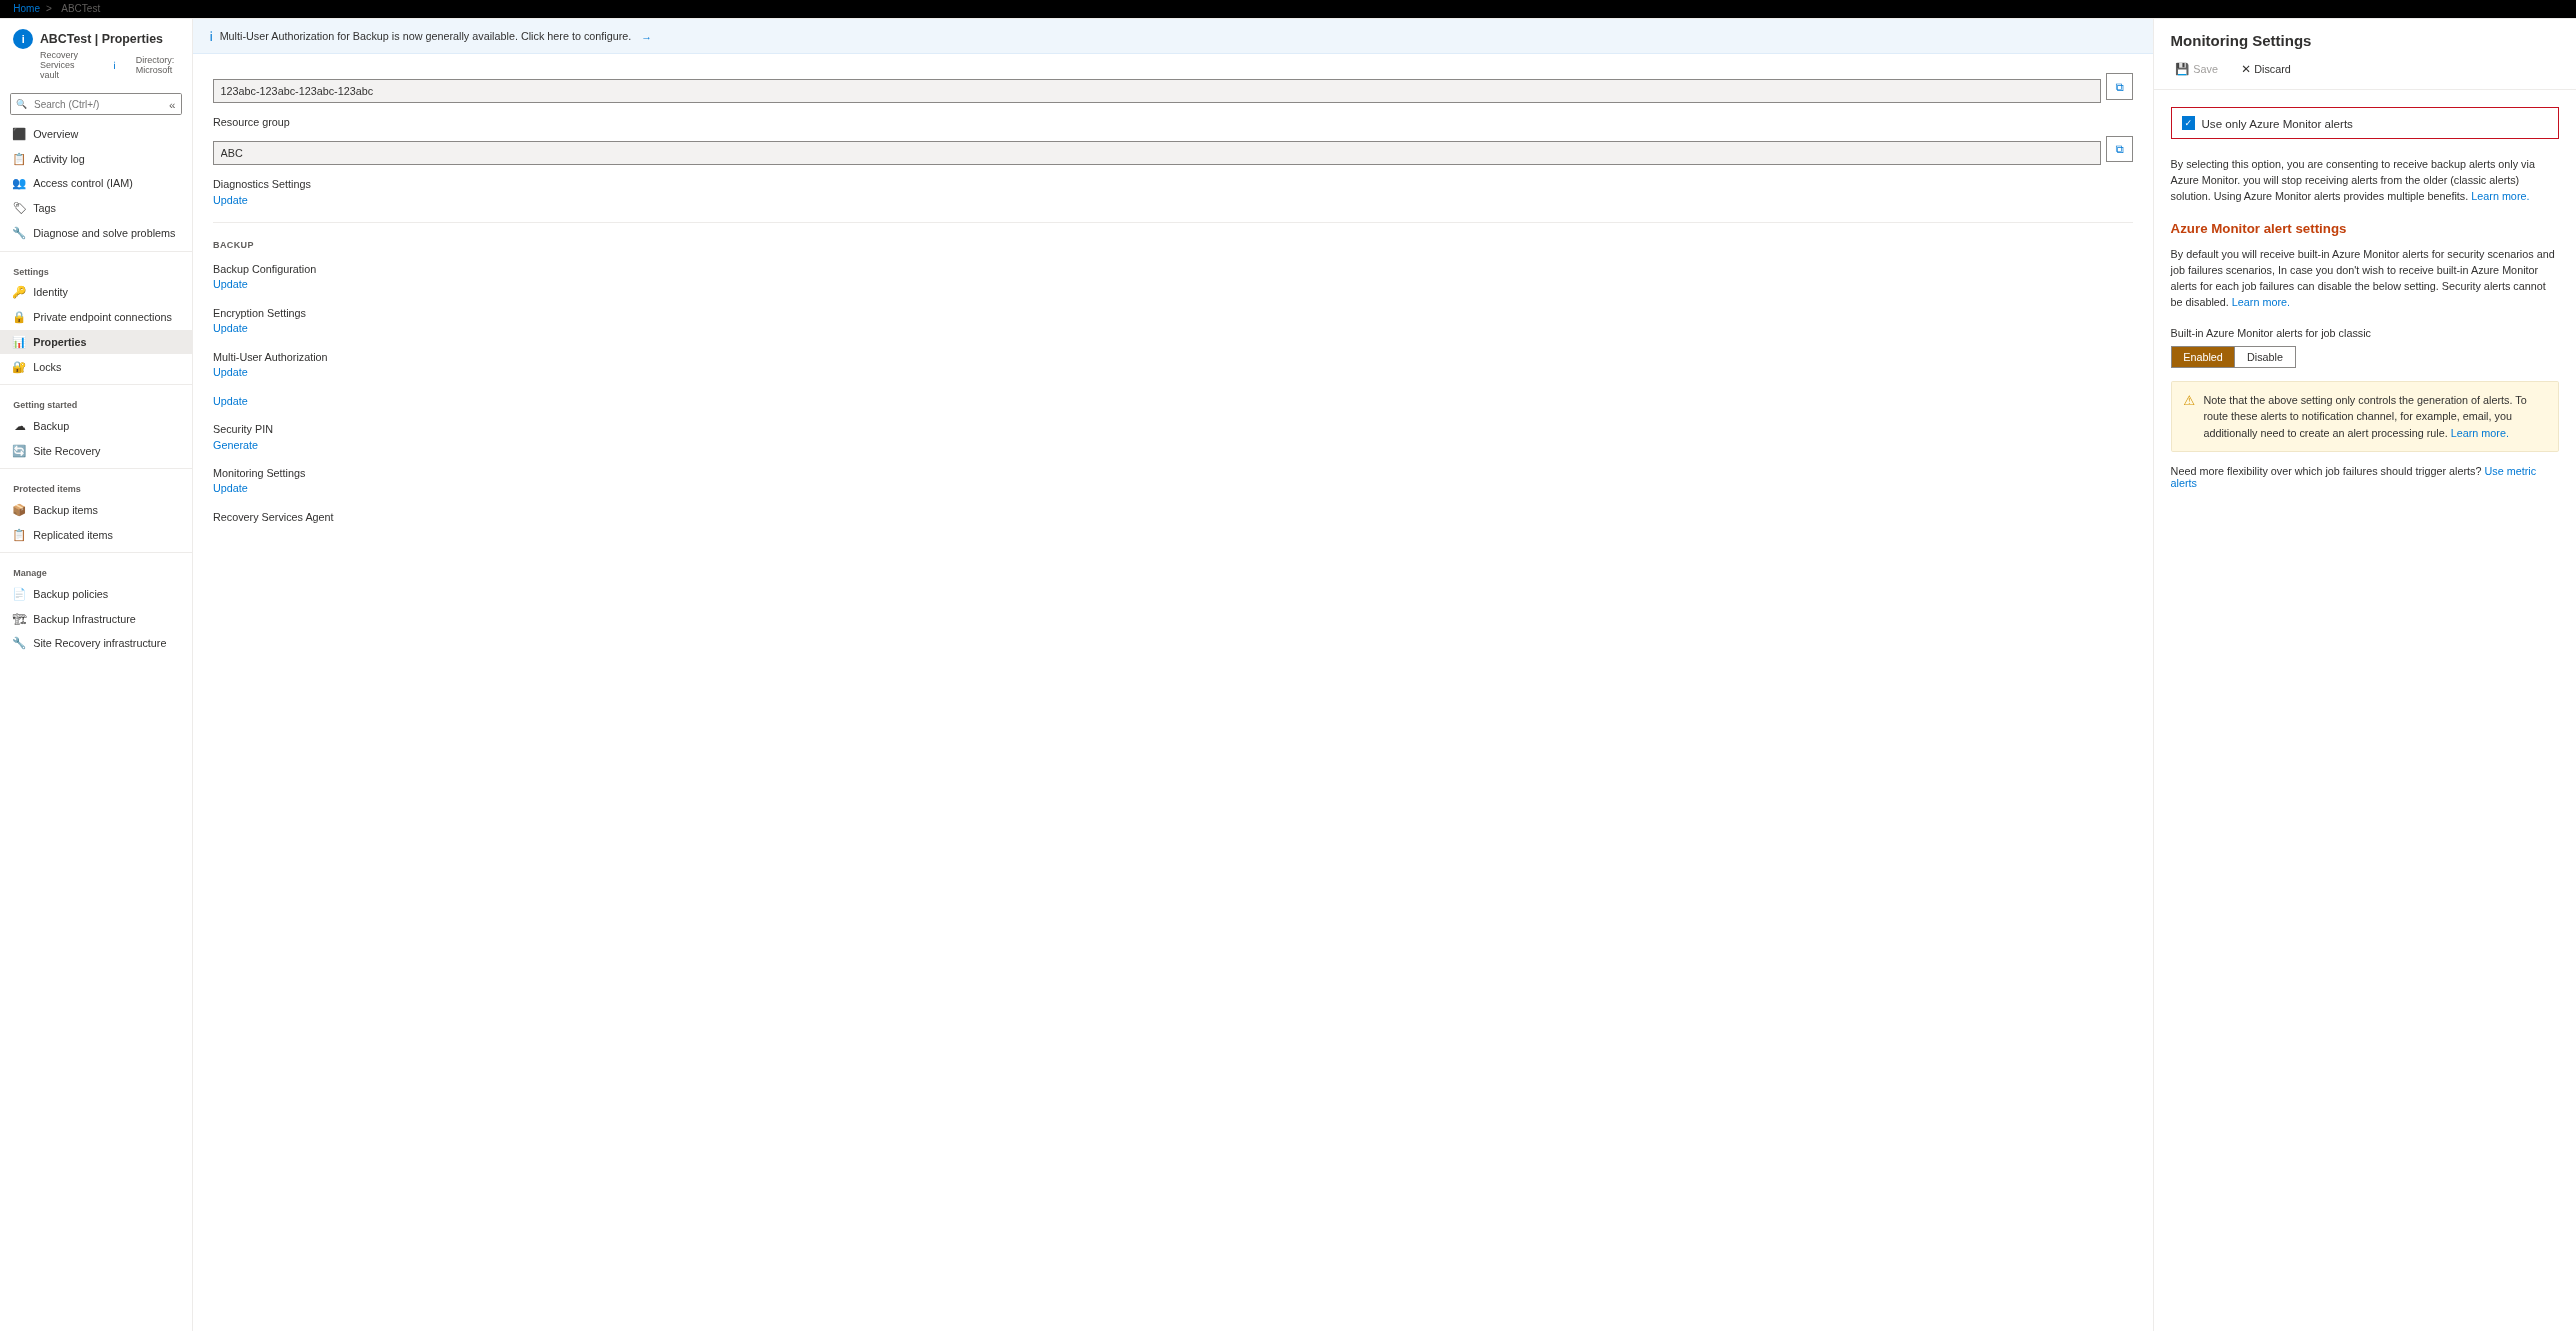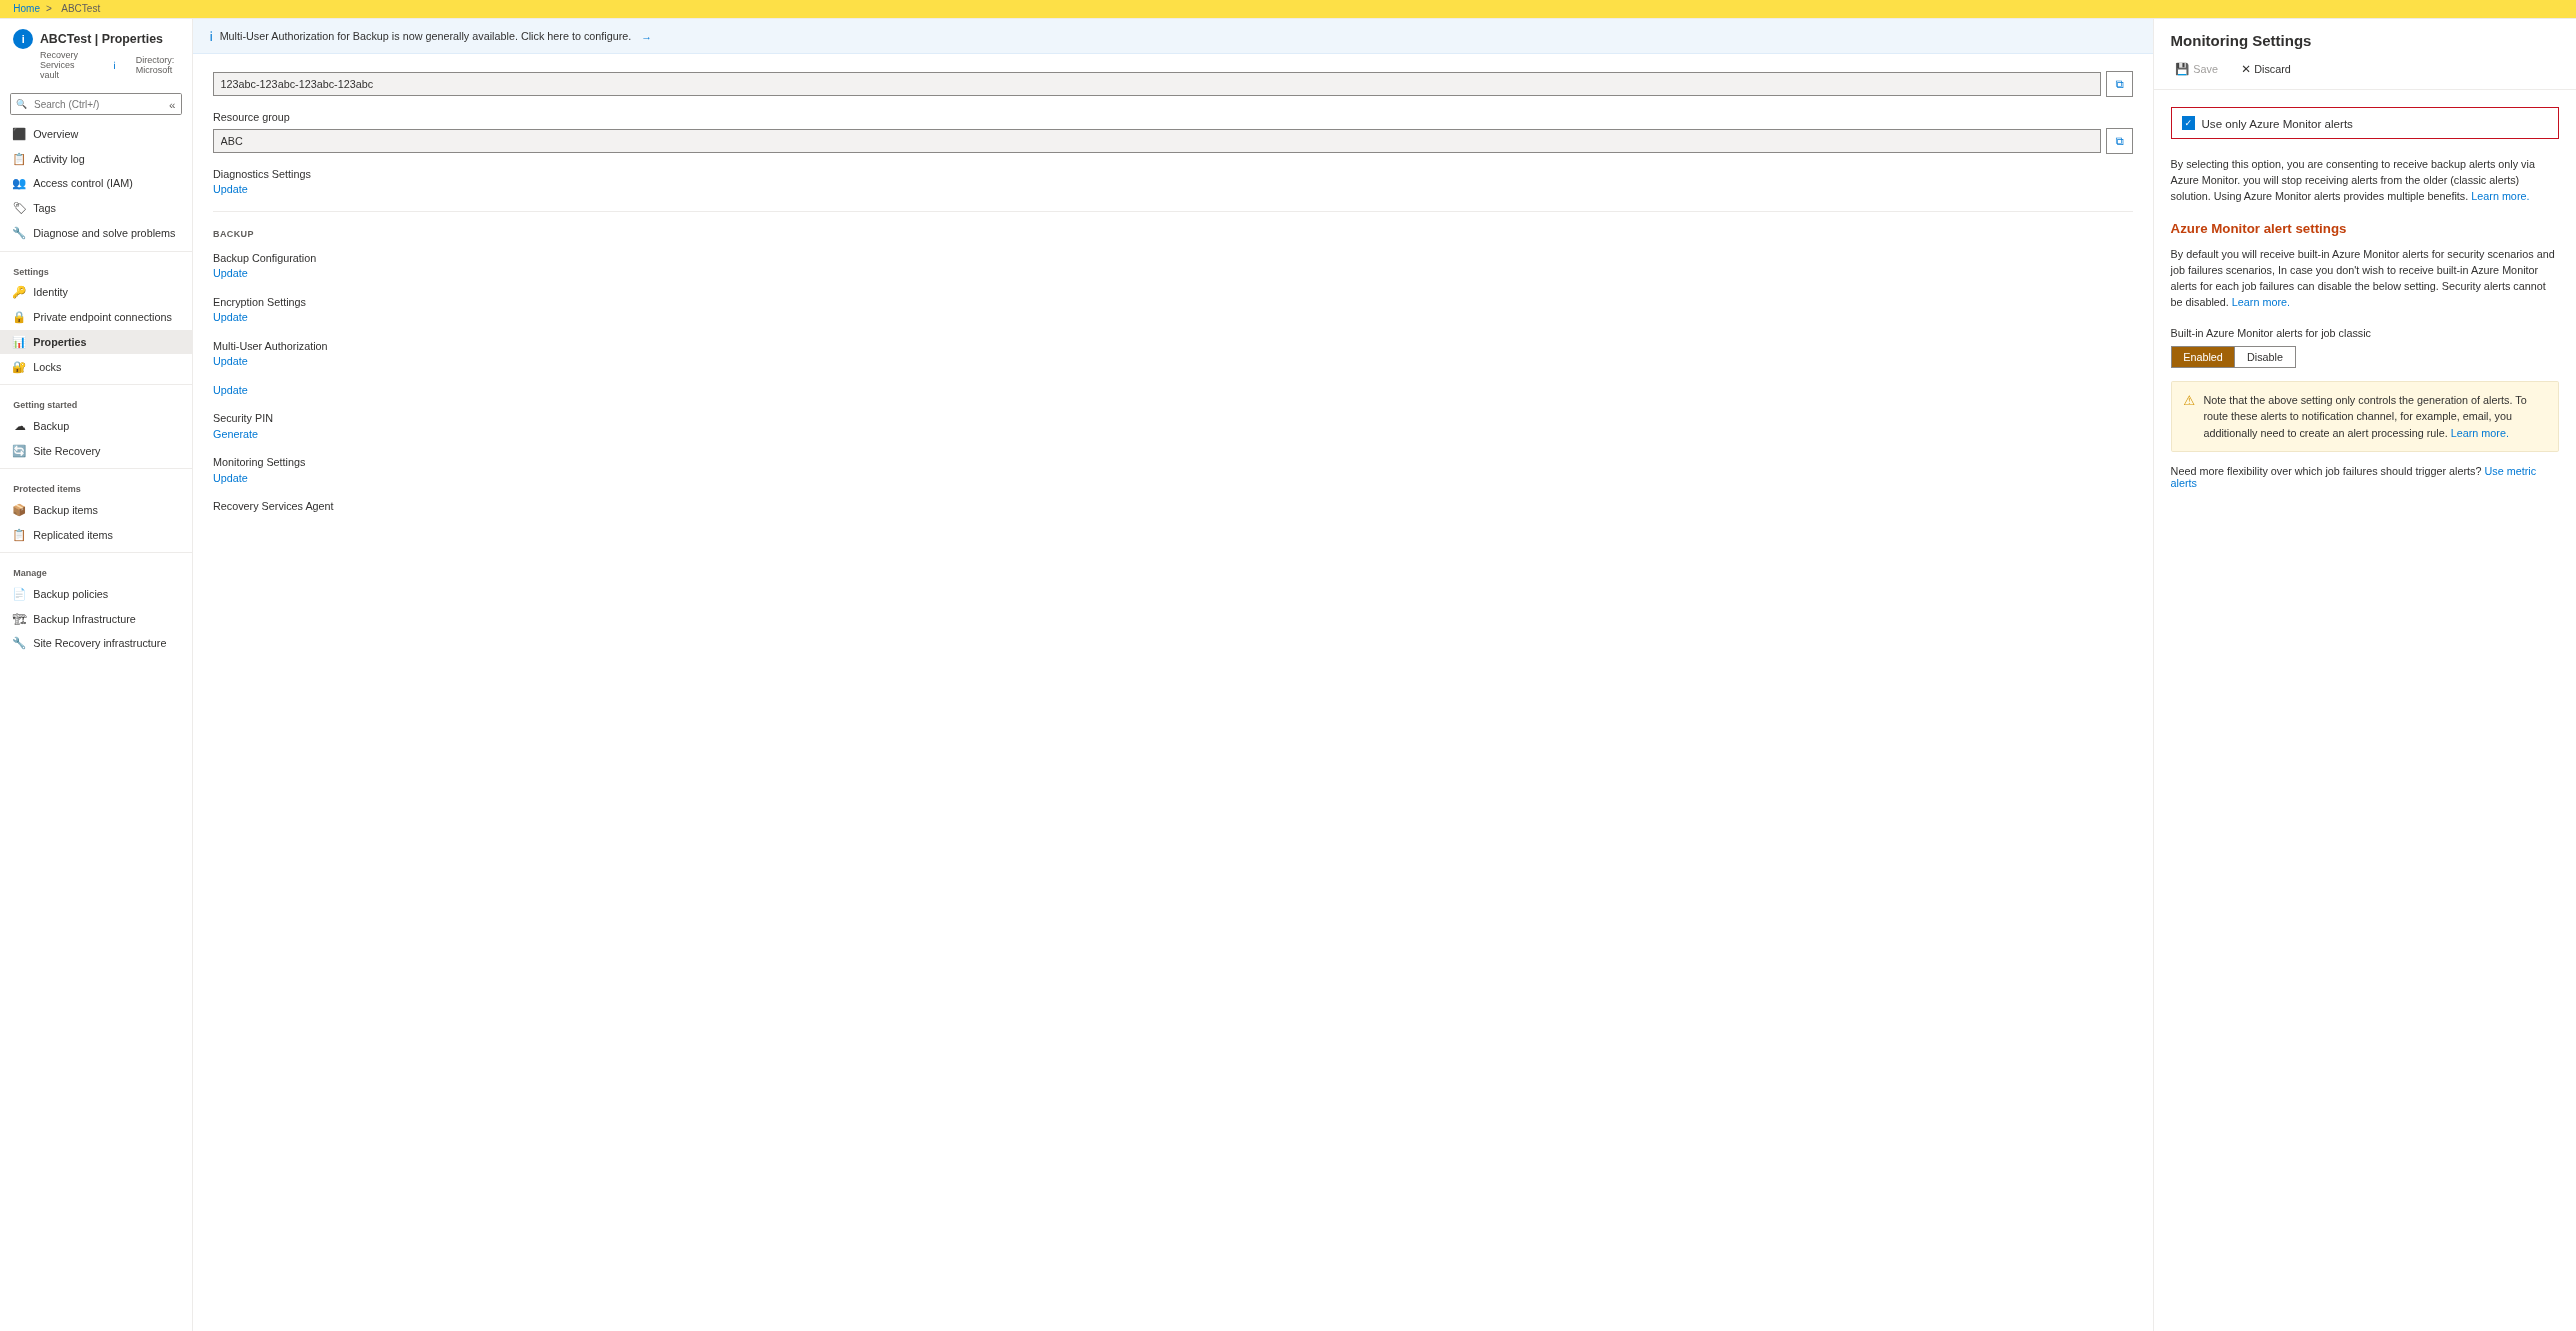--- a/index.html
+++ b/index.html
@@ -1,19 +1,19 @@
 <!DOCTYPE html>
 <html style="font-size:13.3px"><head>
   <meta charset="utf-8">
   <style>
     * { box-sizing: border-box; margin: 0; padding: 0; }
     body { font-family: 'Segoe UI', Arial, sans-serif; font-size: 10.8px; color: #323130; background: #f3f2f1; display: flex; flex-direction: column; height: 100vh; overflow: hidden; }
 
     
-    .breadcrumb { background: #fde047; padding: 3.3px 13.3px; font-size: 10px; color: #605e5c; border-bottom: 0.8px solid #edebe9; }
+    .breadcrumb { background: #000000; padding: 3.3px 13.3px; font-size: 10px; color: #605e5c; border-bottom: 0.8px solid #edebe9; }
     .breadcrumb a { color: #0078d4; text-decoration: none; }
     .breadcrumb span { margin: 0 3.3px; }
 
     
     .app-layout { display: flex; flex: 1; overflow: hidden; }
 
     
     .sidebar { width: 193px; background: #fff; border-right: 0.8px solid #edebe9; display: flex; flex-direction: column; overflow-y: auto; overflow-x: hidden; flex-shrink: 0; }
 
     .sidebar-header { padding: 10px 13.3px 6.6px; }
@@ -42,21 +42,21 @@
 
     .properties-pane { flex: 1; overflow-y: auto; padding: 0; background: #fff; }
 
     
     .banner { background: #eff6fc; border-bottom: 0.8px solid #deecf9; padding: 8.3px 16.6px; display: flex; align-items: center; gap: 6.6px; font-size: 10.8px; color: #323130; }
     .banner-icon { color: #0078d4; font-size: 13.3px; }
     .banner-link { color: #0078d4; text-decoration: none; margin-left: 3.3px; }
 
     .props-content { padding: 16.6px 20px; }
     .input-row { display: flex; align-items: center; gap: 5px; margin-bottom: 13.3px; }
-    .input-field { flex: 1; padding: 5px 6.6px; border: 0.8px solid #8a8886; background: #f3f2f1; font-size: 10.8px; color: #323130; font-family: inherit; }
+    .input-field { flex: 1; padding: 5px 6.6px; border: 0.8px solid #8a8886; background: #f3f2f1; font-size: 10.8px; color: #323130; font-family: inherit; margin-top: 8px; }
     .copy-btn { width: 26.6px; height: 26.6px; border: 0.8px solid #8a8886; background: #fff; cursor: pointer; display: flex; align-items: center; justify-content: center; color: #0078d4; font-size: 11.6px; }
 
     .field-label { font-size: 10.8px; color: #323130; margin-bottom: 5px; margin-top: 6.6px; }
 
     .section-divider { height: 0.8px; background: #edebe9; margin: 16.6px 0; }
 
     .section-title { font-size: 10.8px; font-weight: 600; color: #605e5c; margin-bottom: 13.3px; letter-spacing: 0.4px; text-transform: uppercase; font-size: 9px; }
 
     .prop-row { margin-bottom: 16.6px; }
     .prop-name { font-size: 10.8px; color: #323130; margin-bottom: 3.3px; font-weight: 500; }

